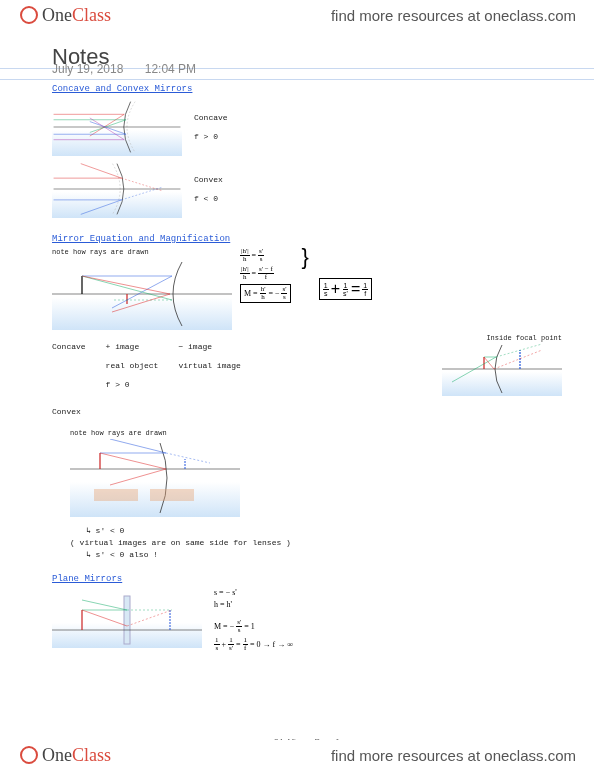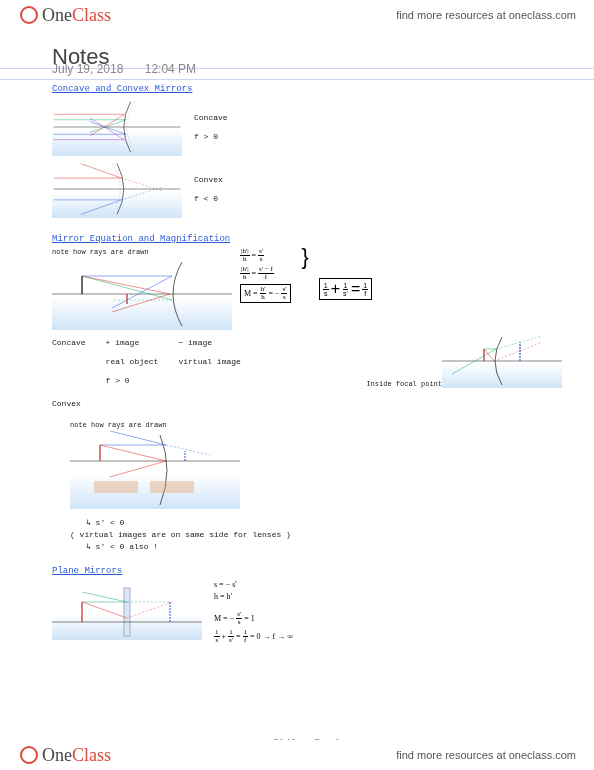--- a/index.html
+++ b/index.html
@@ -54,21 +54,21 @@
   }
   .logo-circle {
     width: 18px; height: 18px;
     border: 2px solid #da4b3e;
     border-radius: 50%;
     margin-right: 4px;
   }
   .resources-link {
     margin-left: auto;
     margin-right: 18px;
-    font-size: 11px;
+    font-size: 15px;
     color: #555;
   }
   .title {
     position: absolute;
     top: 44px;
     left: 52px;
     font-family: 'Segoe UI Light', Arial, sans-serif;
     font-weight: 300;
     font-size: 22px;
     color: #444;
@@ -318,21 +318,21 @@
         <div class="side-label">
           <span class="hand black">+ image</span>
           <span class="hand black">real object</span>
           <span class="hand black">f &gt; 0</span>
         </div>
         <div class="side-label">
           <span class="hand black">− image</span>
           <span class="hand black">virtual image</span>
         </div>
       </div>
-      <div style="margin-left:auto;display:flex;flex-direction:row;align-items:flex-end">
+      <div style="margin-left:auto;display:flex;flex-direction:column;align-items:flex-end">
         <span class="hand black" style="font-size:7px">Inside focal point</span>
         <div class="diagram small-dia" style="width:120px;height:54px">
           <svg viewBox="0 0 120 54">
             <path d="M60 3 Q46 27 60 51" stroke="#333" fill="none" stroke-width="0.8"></path>
             <line x1="0" y1="27" x2="120" y2="27" stroke="#333" stroke-width="0.6"></line>
             <line x1="42" y1="27" x2="42" y2="15" stroke="#c22" stroke-width="1.2"></line>
             <line x1="78" y1="27" x2="78" y2="8" stroke="#25d" stroke-width="1.2" stroke-dasharray="2 1"></line>
             <line x1="42" y1="15" x2="54" y2="15" stroke="#1a6" stroke-width="0.5"></line>
             <line x1="54" y1="15" x2="10" y2="40" stroke="#1a6" stroke-width="0.5"></line>
             <line x1="54" y1="15" x2="100" y2="2" stroke="#1a6" stroke-width="0.4" stroke-dasharray="2 2"></line>

